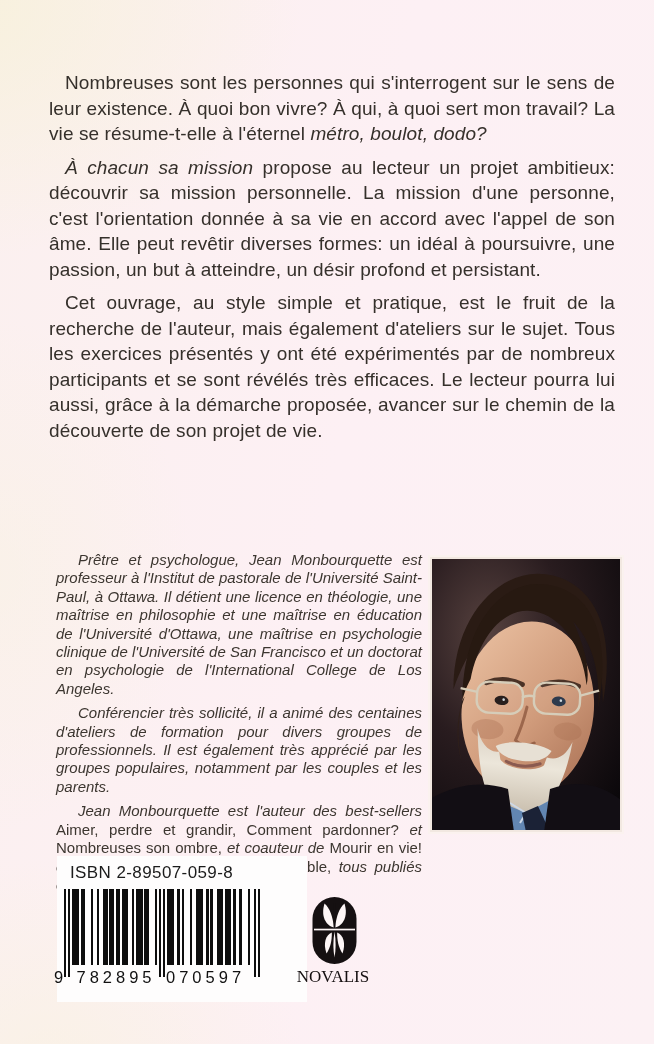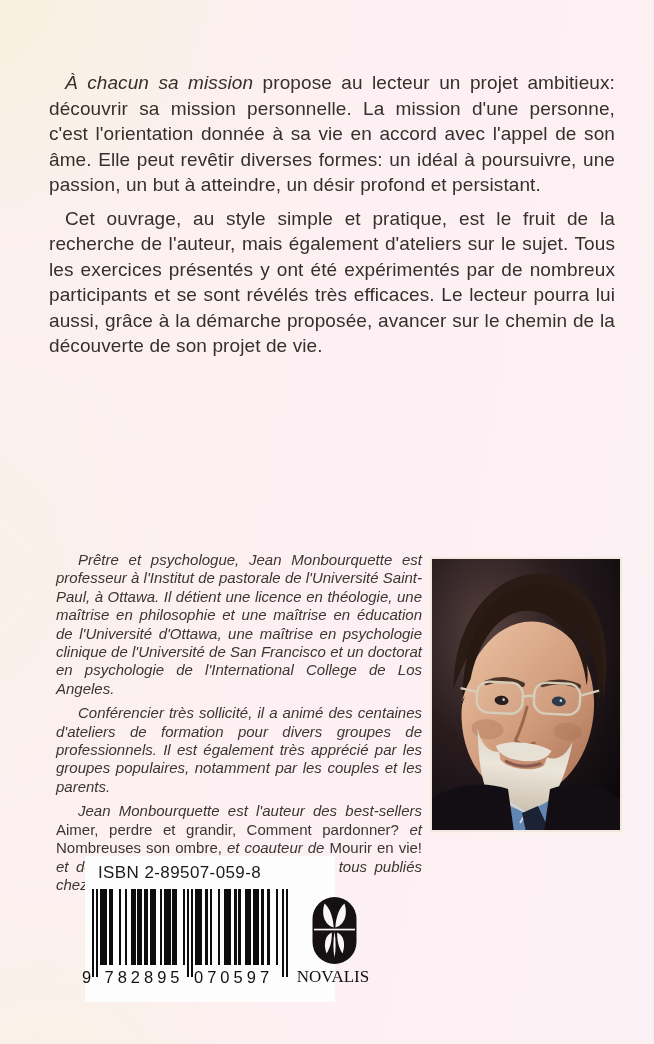--- a/index.html
+++ b/index.html
@@ -29,21 +29,20 @@
   }
   .bio p{margin:0 0 6px 14px;text-indent:22px;font-style:normal;}
   .photo{
     position:absolute;left:430px;top:557px;width:192px;height:275px;
     box-shadow:0 0 0 2px rgba(250,242,238,0.8);
     background:#141016;
   }
   .barcode-panel{
     position:absolute;left:57px;top:856px;width:250px;height:146px;
     background:#fefdfd;
-    margin-left:28px;
   }
   .isbn-label{
     position:absolute;left:13px;top:7px;
     font-size:17px;color:#1b1b1b;letter-spacing:0.4px;white-space:nowrap;
   }
   .bars{position:absolute;left:7px;top:33px;width:196px;height:88px;}
   .bar{position:absolute;top:0;height:76px;background:#0d0d0d;}
   .bar.g{height:88px;}
   .bc-digit{position:absolute;top:112px;font-size:16.5px;color:#111;}
   .bc-first{left:-3px;}
@@ -55,20 +54,21 @@
     text-align:center;font-family:"Liberation Serif", serif;
     font-size:17px;color:#150f10;letter-spacing:0px;
   }
 </style>
 </head>
 <body>
 
 <div class="cover">
 
   <div class="synopsis">
+    <p><span>Nombreuses sont les personnes qui s'interrogent sur le sens de leur existence. À quoi bon vivre? À qui, à quoi sert mon travail? La vie se résume-t-elle à l'éternel </span><span class="it">métro, boulot, dodo?</span></p>
     <p><span class="it">À chacun sa mission</span><span> propose au lecteur un projet ambitieux: découvrir sa mission personnelle. La mission d'une personne, c'est l'orientation donnée à sa vie en accord avec l'appel de son âme. Elle peut revêtir diverses formes: un idéal à poursuivre, une passion, un but à atteindre, un désir profond et persistant.</span></p>
     <p><span>Cet ouvrage, au style simple et pratique, est le fruit de la recherche de l'auteur, mais également d'ateliers sur le sujet. Tous les exercices présentés y ont été expérimentés par de nombreux participants et se sont révélés très efficaces. Le lecteur pourra lui aussi, grâce à la démarche proposée, avancer sur le chemin de la découverte de son projet de vie.</span></p>
   </div>
 
   <div class="bio">
     <p><span class="it">Prêtre et psychologue, Jean Monbourquette est professeur à l'Institut de pastorale de l'Université Saint-Paul, à Ottawa. Il détient une licence en théologie, une maîtrise en philosophie et une maîtrise en éducation de l'Université d'Ottawa, une maîtrise en psychologie clinique de l'Université de San Francisco et un doctorat en psychologie de l'International College de Los Angeles.</span></p>
     <p><span class="it">Conférencier très sollicité, il a animé des centaines d'ateliers de formation pour divers groupes de professionnels. Il est également très apprécié par les groupes populaires, notamment par les couples et les parents.</span></p>
     <p><span class="it">Jean Monbourquette est l'auteur des best-sellers </span><span>Aimer, perdre et grandir, Comment pardonner?</span><span class="it"> et </span><span>Nombreuses son ombre,</span><span class="it"> et coauteur de </span><span>Mourir en vie!</span><span class="it"> et de </span><span>Je suis aimable, je suis capable,</span><span class="it"> tous publiés chez Novalis.</span></p>
   </div>
 

